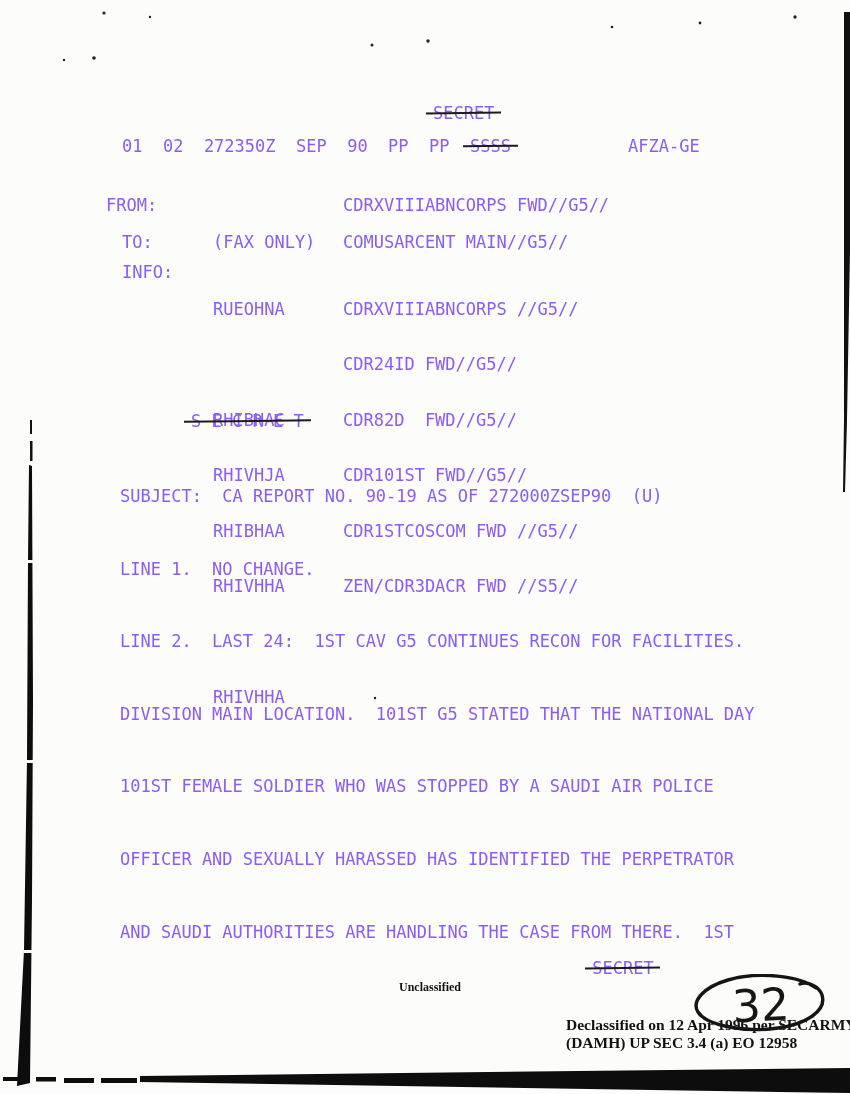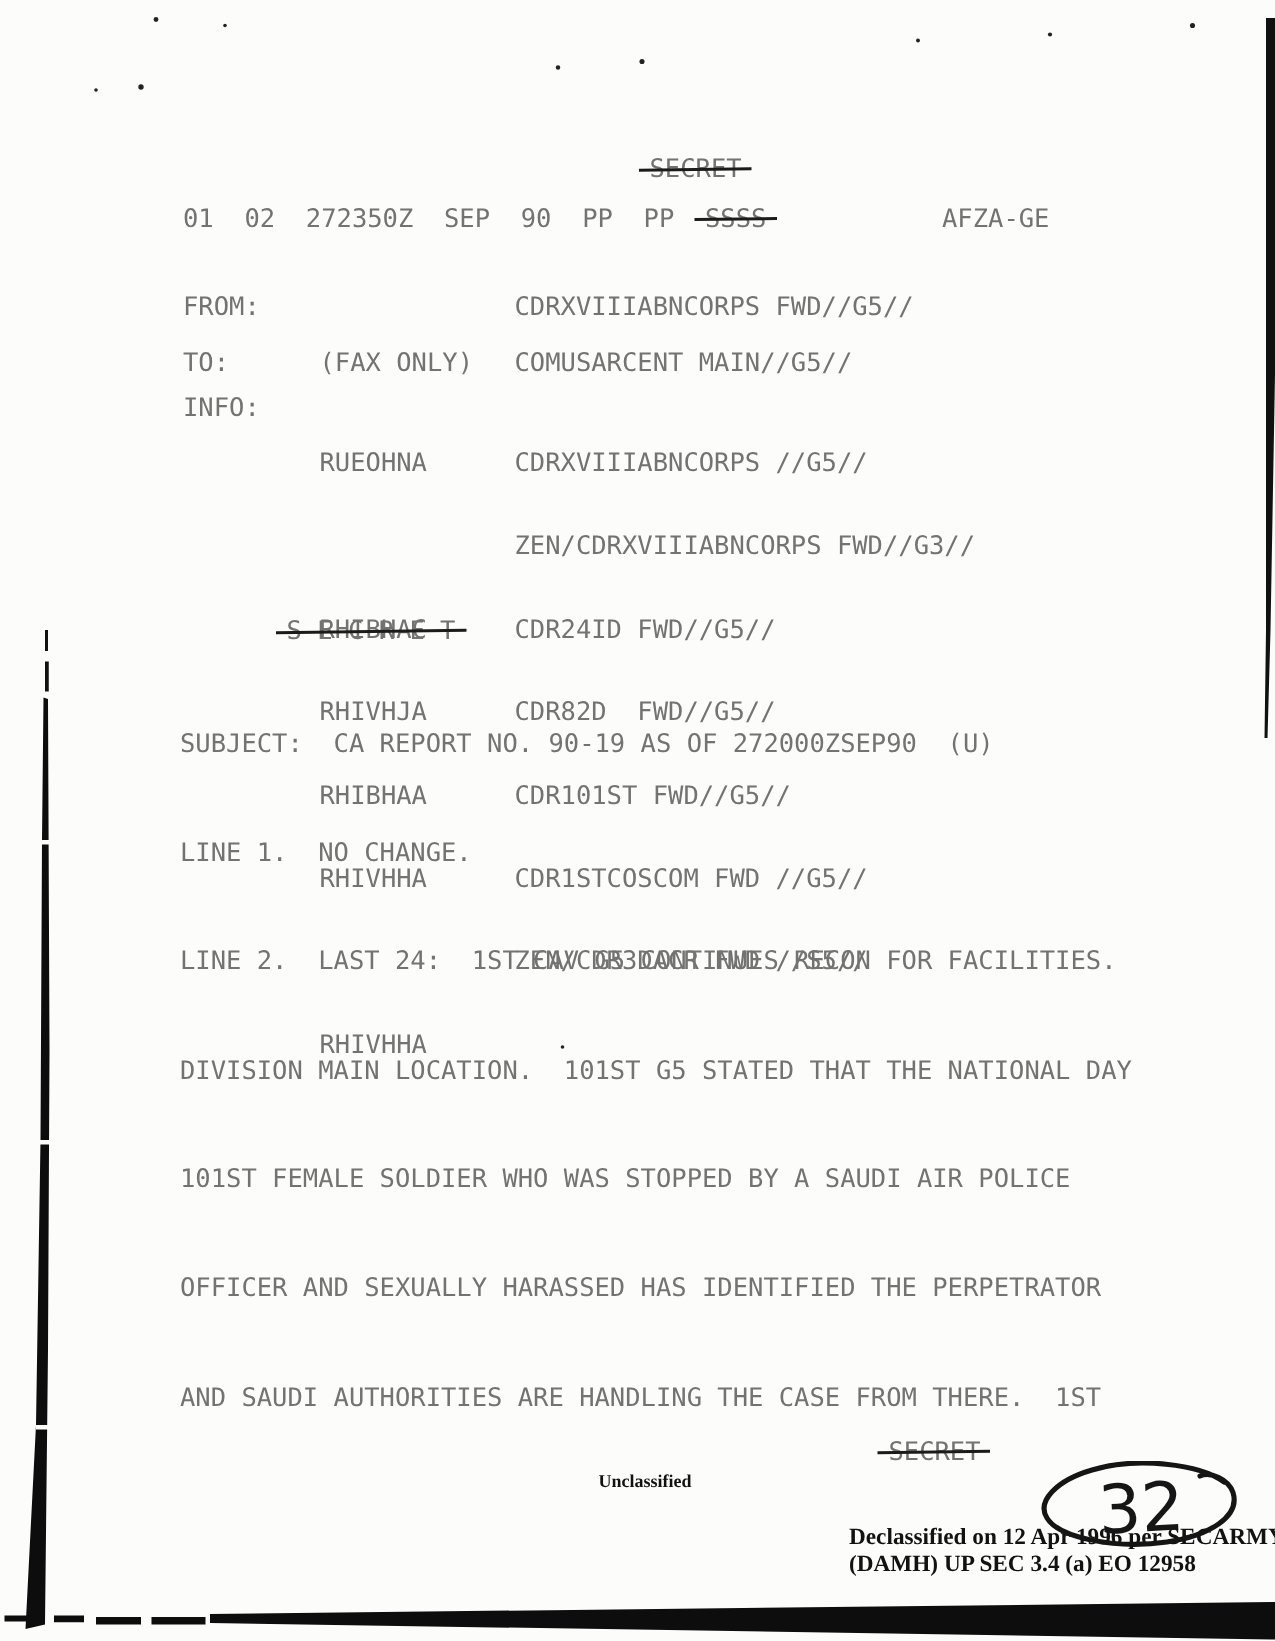--- a/index.html
+++ b/index.html
@@ -9,21 +9,21 @@
     position: relative;
     background: #fcfcfa;
     overflow: hidden;
     font-family: "DejaVu Sans Mono", monospace;
   }
   .abs { position: absolute; }
   .mono {
     font-family: "DejaVu Sans Mono", monospace;
     font-size: 17px;
     letter-spacing: 0;
-    color: #737373;
+    color: #8b5cf6;
     white-space: pre;
     line-height: 20px;
   }
   .serifb {
     font-family: "Liberation Serif", serif;
     font-weight: bold;
     color: #121212;
     white-space: pre;
   }
   .strike { position: relative; display: inline-block; }
@@ -84,21 +84,21 @@
   <div class="abs mono strike" style="left:433px;top:103px;">SECRET</div>
 
   
   <div class="abs" style="left:122px;top:136px;width:700px;height:22px;">
     <span class="mono">01  02  272350Z  SEP  90  PP  PP  </span><span class="mono strike">SSSS</span>
     <span class="abs mono" style="left:506px;top:0;">AFZA-GE</span>
   </div>
 
   
   <div class="abs" style="left:0;top:195px;width:850px;height:22px;">
-    <span class="abs mono" style="left:122px;">FROM:</span>
+    <span class="abs mono" style="left:106px;">FROM:</span>
     <span class="abs mono" style="left:343px;">CDRXVIIIABNCORPS FWD//G5//</span>
   </div>
 
   
   <div class="abs" style="left:0;top:232px;width:850px;height:22px;padding-left:16px;">
     <span class="abs mono" style="left:122px;">TO:</span>
     <span class="abs mono" style="left:213px;">(FAX ONLY)</span>
     <span class="abs mono" style="left:343px;">COMUSARCENT MAIN//G5//</span>
   </div>
 
@@ -110,21 +110,20 @@
       <div></div>
       <div>RHIBHAC</div>
       <div>RHIVHJA</div>
       <div>RHIBHAA</div>
       <div>RHIVHHA</div>
       <div></div>
       <div>RHIVHHA</div>
     </div>
     <div class="abs mono info-col" style="left:343px;top:0;">
       <div>CDRXVIIIABNCORPS //G5//</div>
-      <div>ZEN/CDRXVIIIABNCORPS FWD//G3//</div>
       <div>CDR24ID FWD//G5//</div>
       <div>CDR82D  FWD//G5//</div>
       <div>CDR101ST FWD//G5//</div>
       <div>CDR1STCOSCOM FWD //G5//</div>
       <div>ZEN/CDR3DACR FWD //S5//</div>
     </div>
   </div>
 
   
   <div class="abs mono strike" style="left:120px;top:411px;">S E C R E T</div>

